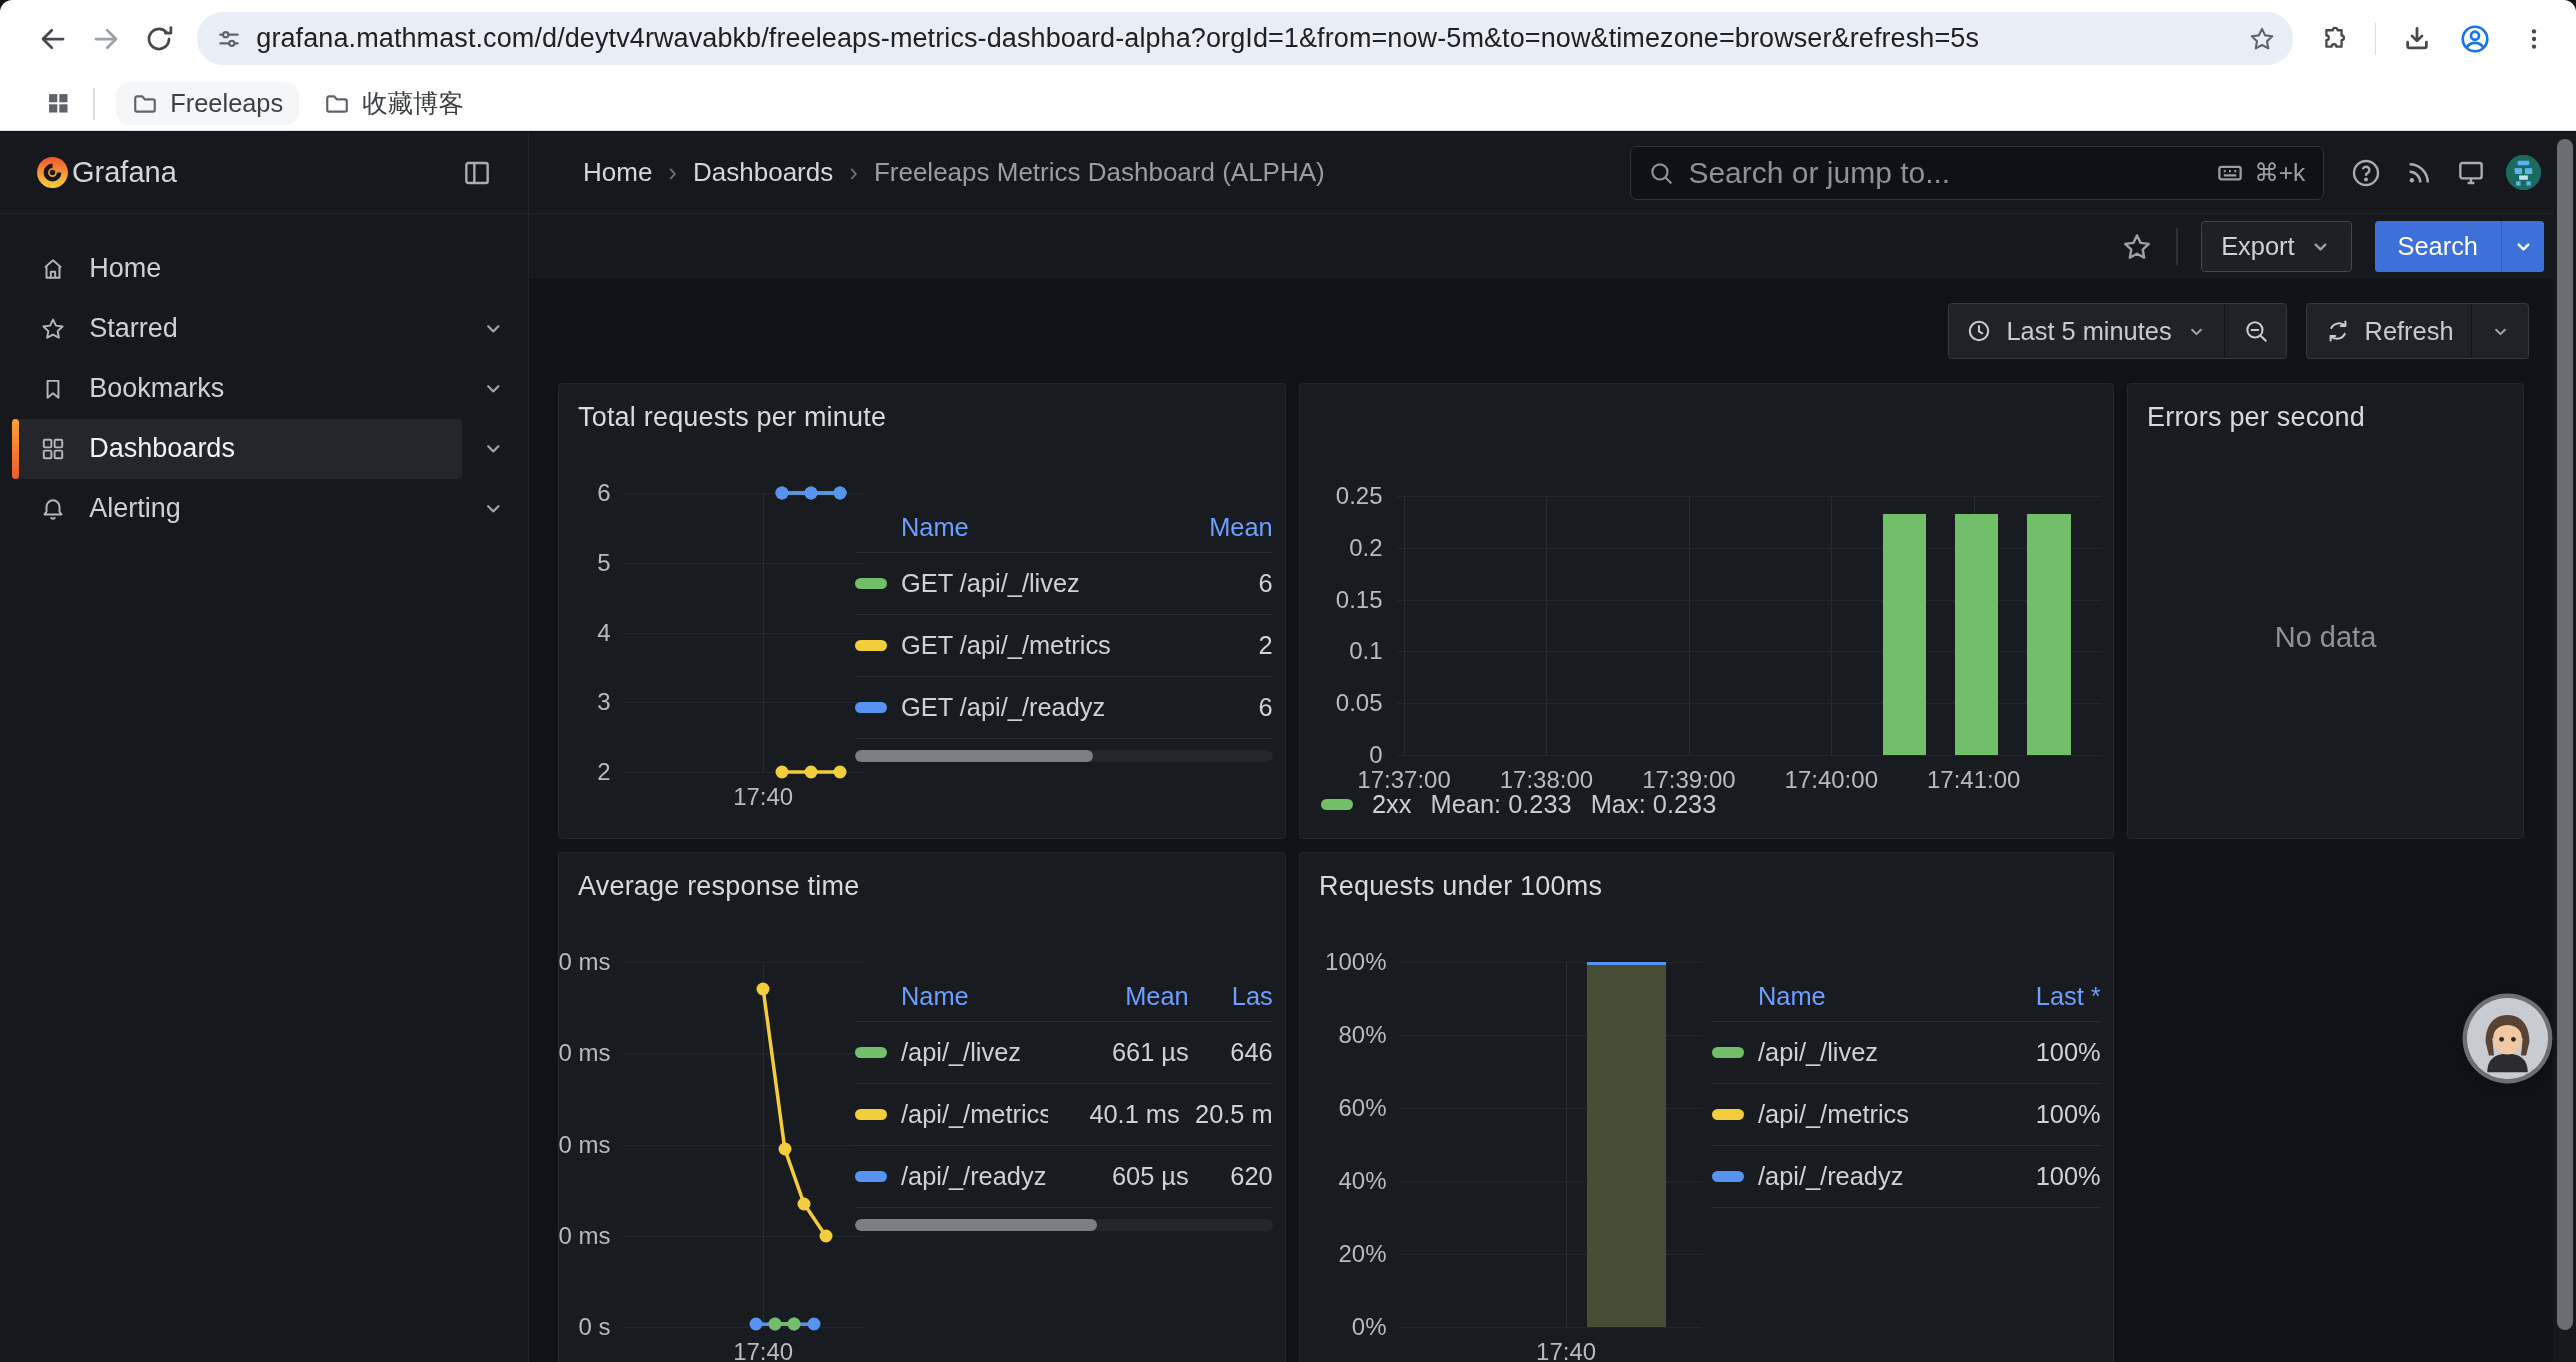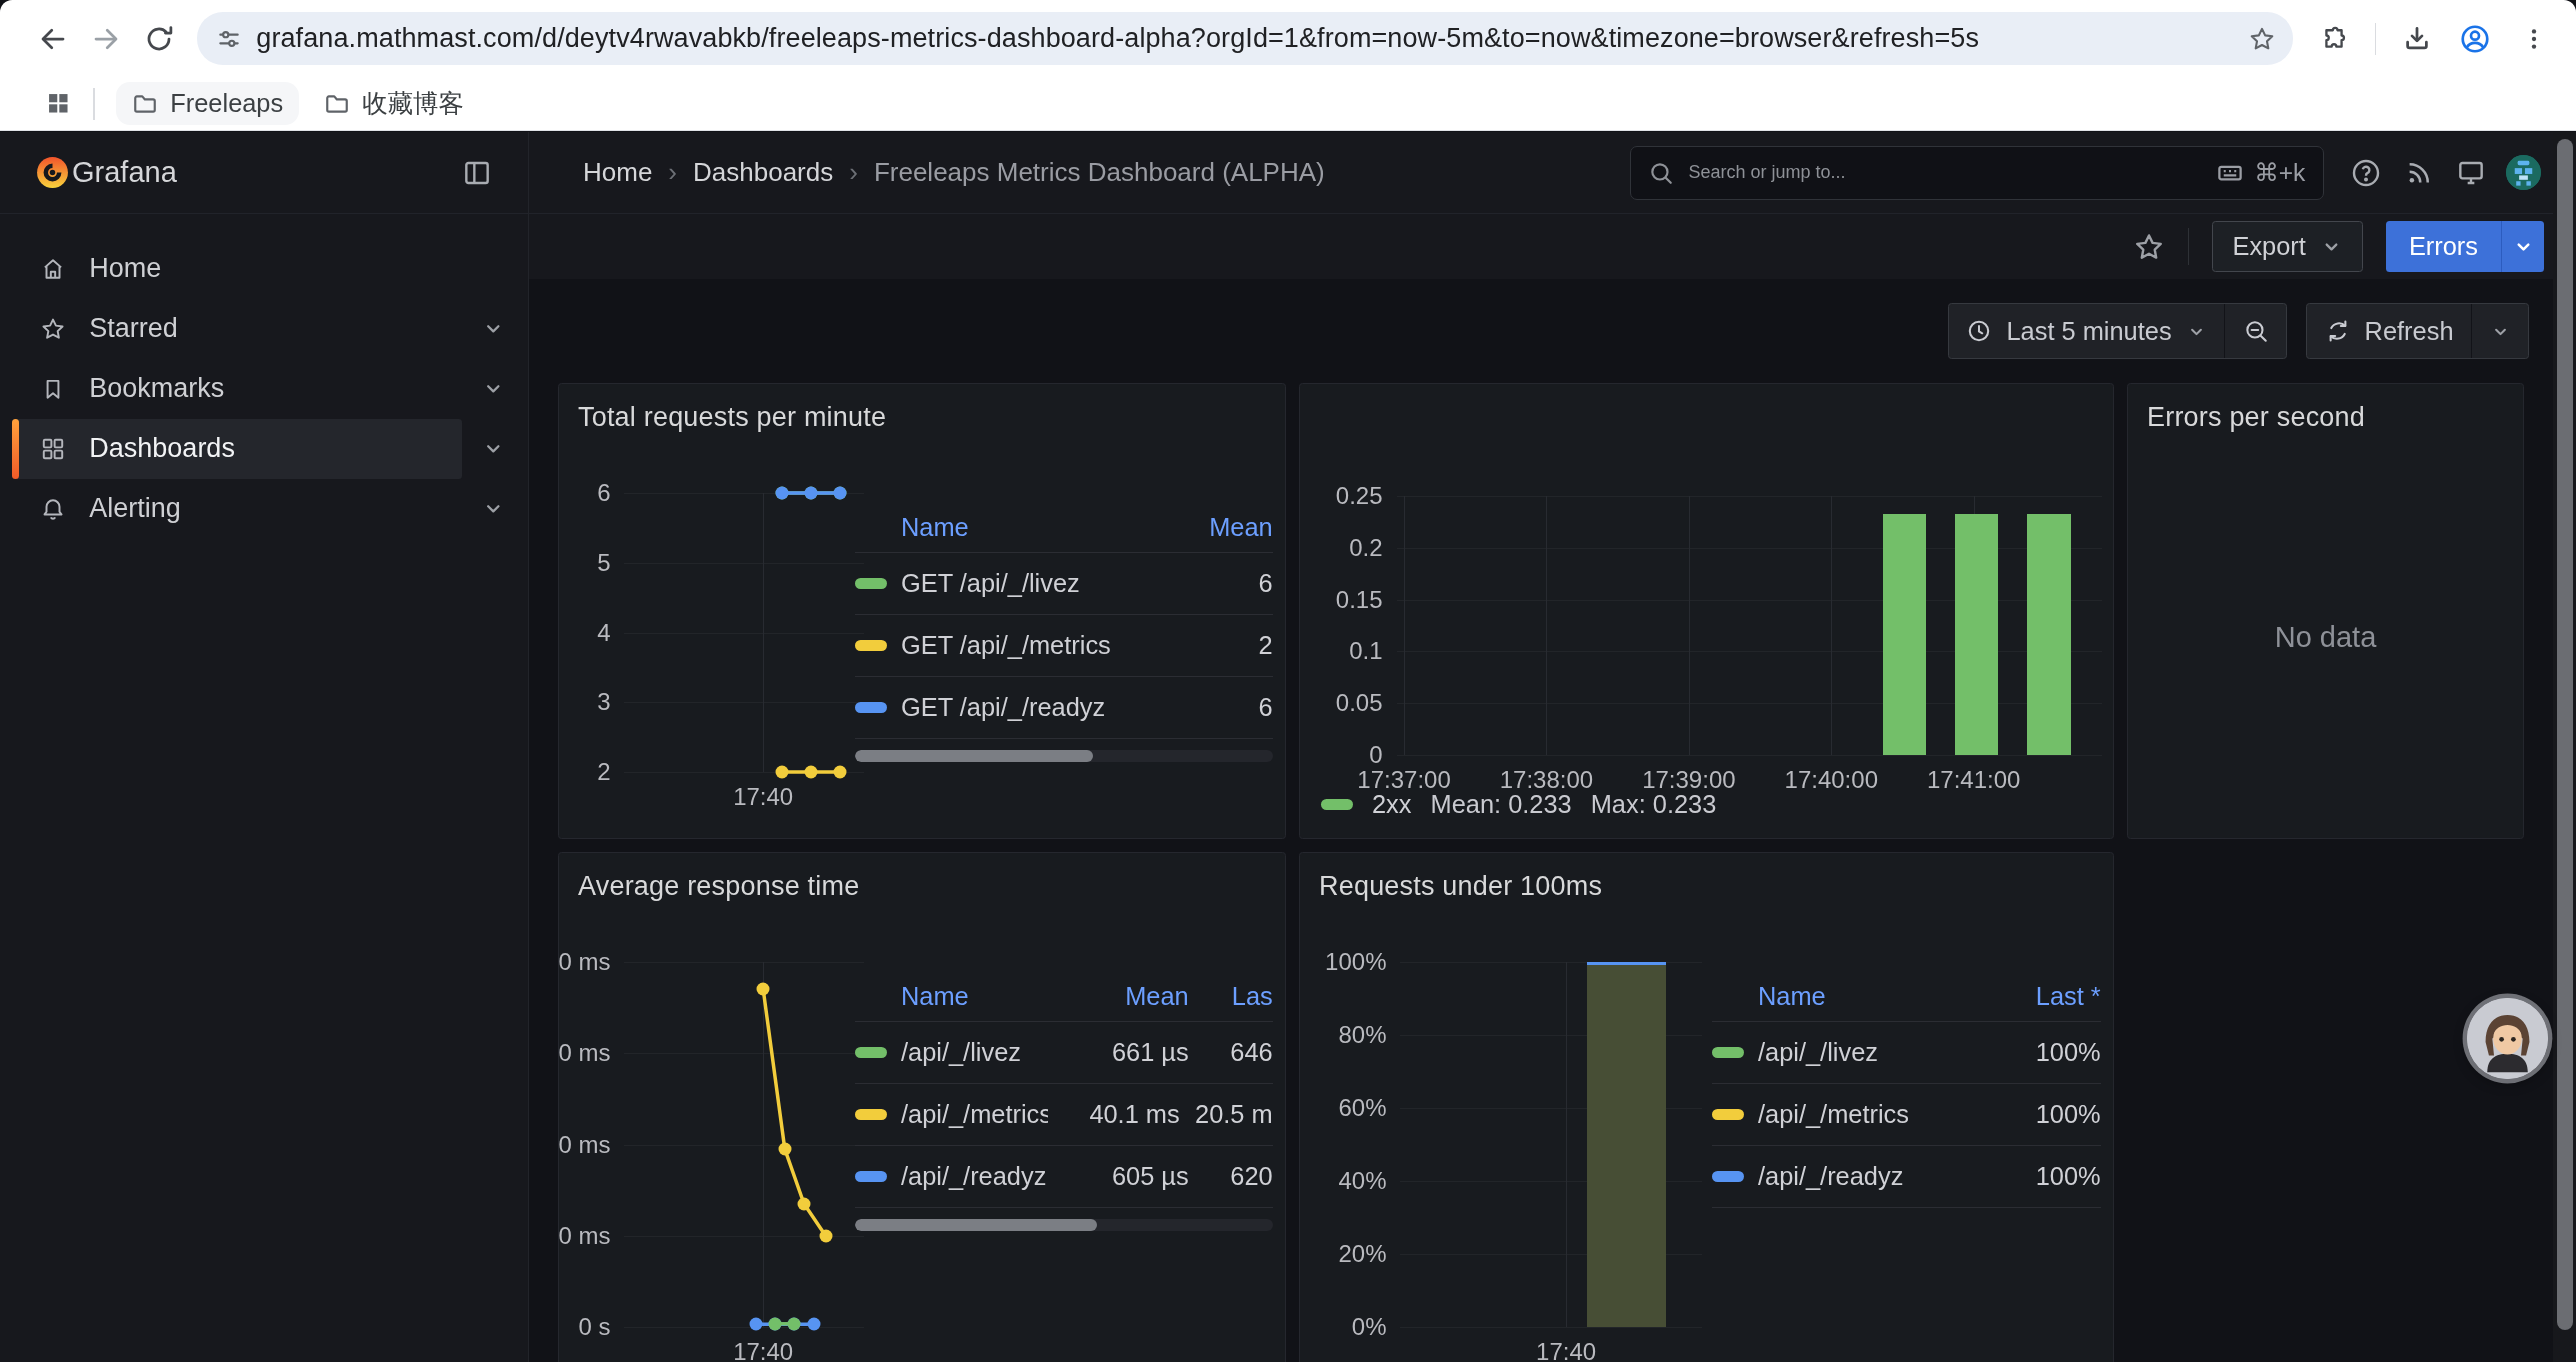--- a/index.html
+++ b/index.html
@@ -30,21 +30,21 @@
   .nav-item.active{background:#24262c;color:#f2f3f5;}
   .nav-item.active::before{content:"";position:absolute;left:0;top:0;bottom:0;width:7px;border-radius:3.5px;background:linear-gradient(180deg,#ffa13c,#f05a28);}
   .nav-chev{position:absolute;right:-44px;width:24.6px;height:24.6px;color:#9da0a6;}
   .gmain{position:absolute;left:529px;top:0;right:0;bottom:0;}
   .crumb-row{height:82px;background:#17181d;border-bottom:0.9px solid #21232a;display:flex;align-items:center;padding:0 35px 0 54px;box-sizing:border-box;gap:24.6px;}
   #crumbs{flex:1;display:flex;align-items:center;gap:16px;min-width:0;white-space:nowrap;overflow:hidden;}
   .crumb{font-size:26px;color:#d5d6d9;}
   .crumb.last{color:#9a9ca3;}
   .sep{color:#6c6f75;font-size:26px;}
   .searchbox{width:694px;height:54px;box-sizing:border-box;border:0.9px solid #303339;background:#101116;border-radius:7px;display:flex;align-items:center;padding:0 17.5px;gap:14px;color:#8e9197;flex:none;}
-  .search-ph{flex:1;font-size:18px;}
+  .search-ph{flex:1;font-size:30px;}
   .search-kbd{display:flex;align-items:center;gap:8.8px;font-size:24.6px;color:#9b9ea5;}
   .hicons{display:flex;align-items:center;gap:17.5px;flex:none;color:#a9acb2;}
   .hicon{width:35px;height:35px;display:flex;align-items:center;justify-content:center;}
   .action-row{height:66px;background:#17181d;border-bottom:0.9px solid #1d1f24;display:flex;align-items:center;justify-content:flex-end;gap:23px;padding-right:32px;box-sizing:border-box;}
   .icon-btn{color:#9da0a6;display:flex;align-items:center;justify-content:center;}
   .adiv{width:1.8px;height:37px;background:#2e3136;}
   .btn-export{display:flex;align-items:center;gap:14px;height:51px;padding:0 19px;background:#1d2025;border:0.9px solid #43464d;border-radius:3.5px;color:#d0d1d6;font-size:25.4px;box-sizing:border-box;}
   .share{display:flex;height:51px;}
   .share-main{background:#3d71d9;color:#fff;font-weight:500;font-size:25.4px;padding:0 23px;border-radius:3.5px 0 0 3.5px;display:flex;align-items:center;}
   .share-arrow{width:42px;background:#3d71d9;border-left:1.8px solid #2c5cbf;border-radius:0 3.5px 3.5px 0;display:flex;align-items:center;justify-content:center;color:#fff;}
@@ -356,21 +356,21 @@
             </svg>
         </span>
         <span class="adiv"></span>
         <button class="btn-export">
           <span>Export</span>
           <svg width="23" height="23" viewBox="0 0 24 24" fill="none" stroke="#9da0a6" stroke-width="2.4" stroke-linecap="round" stroke-linejoin="round">
               <path d="M7 10l5 5 5-5"></path>
             </svg>
         </button>
         <div class="share">
-          <span class="share-main">Errors</span>
+          <span class="share-main">Search</span>
           <span class="share-arrow">
             <svg width="23" height="23" viewBox="0 0 24 24" fill="none" stroke="#fff" stroke-width="2.6" stroke-linecap="round" stroke-linejoin="round">
                 <path d="M7 10l5 5 5-5"></path>
               </svg>
           </span>
         </div>
       </div>
 
       <div class="dash">
         <div class="time-row">

